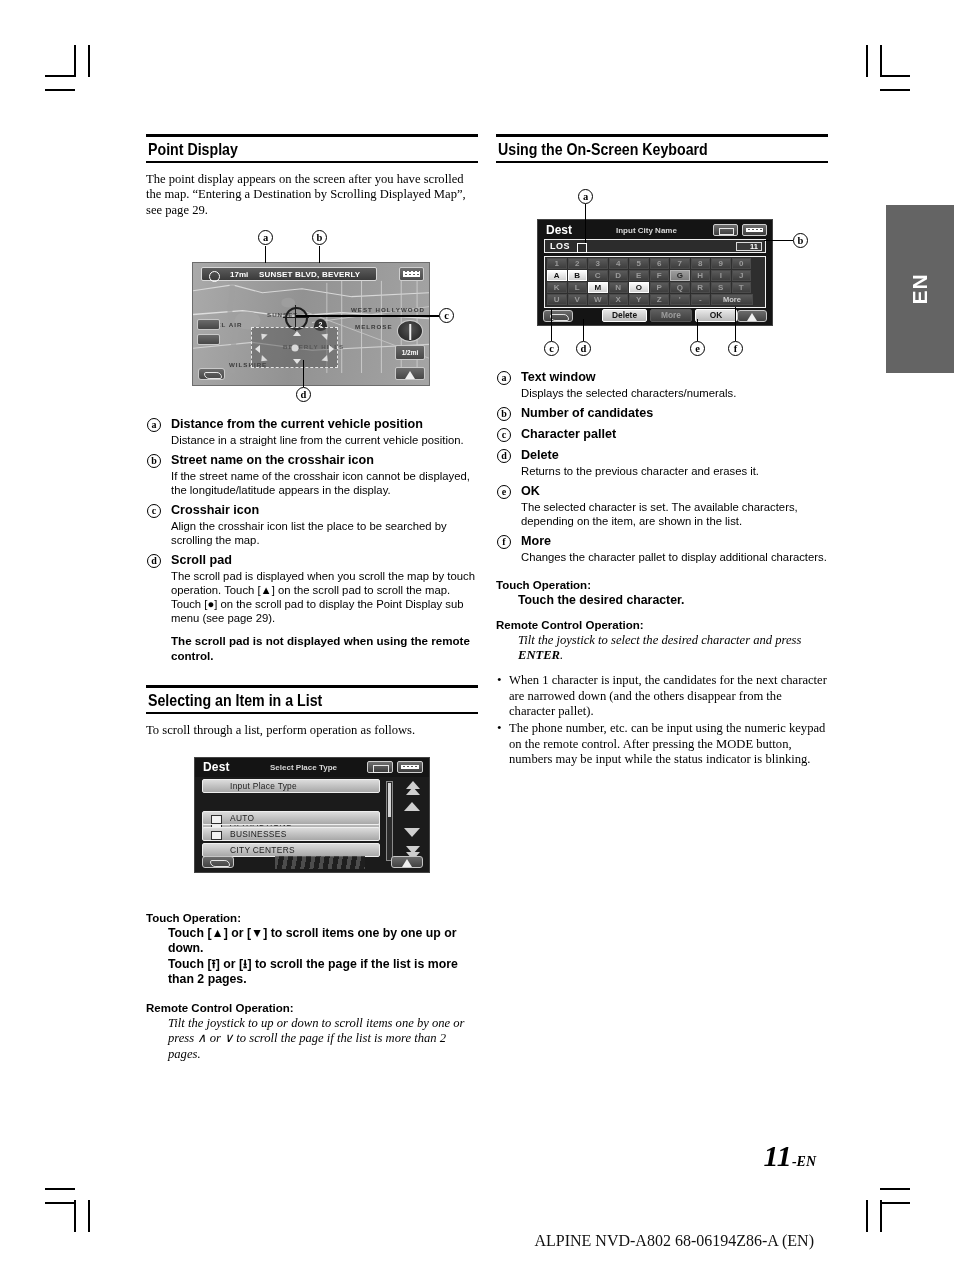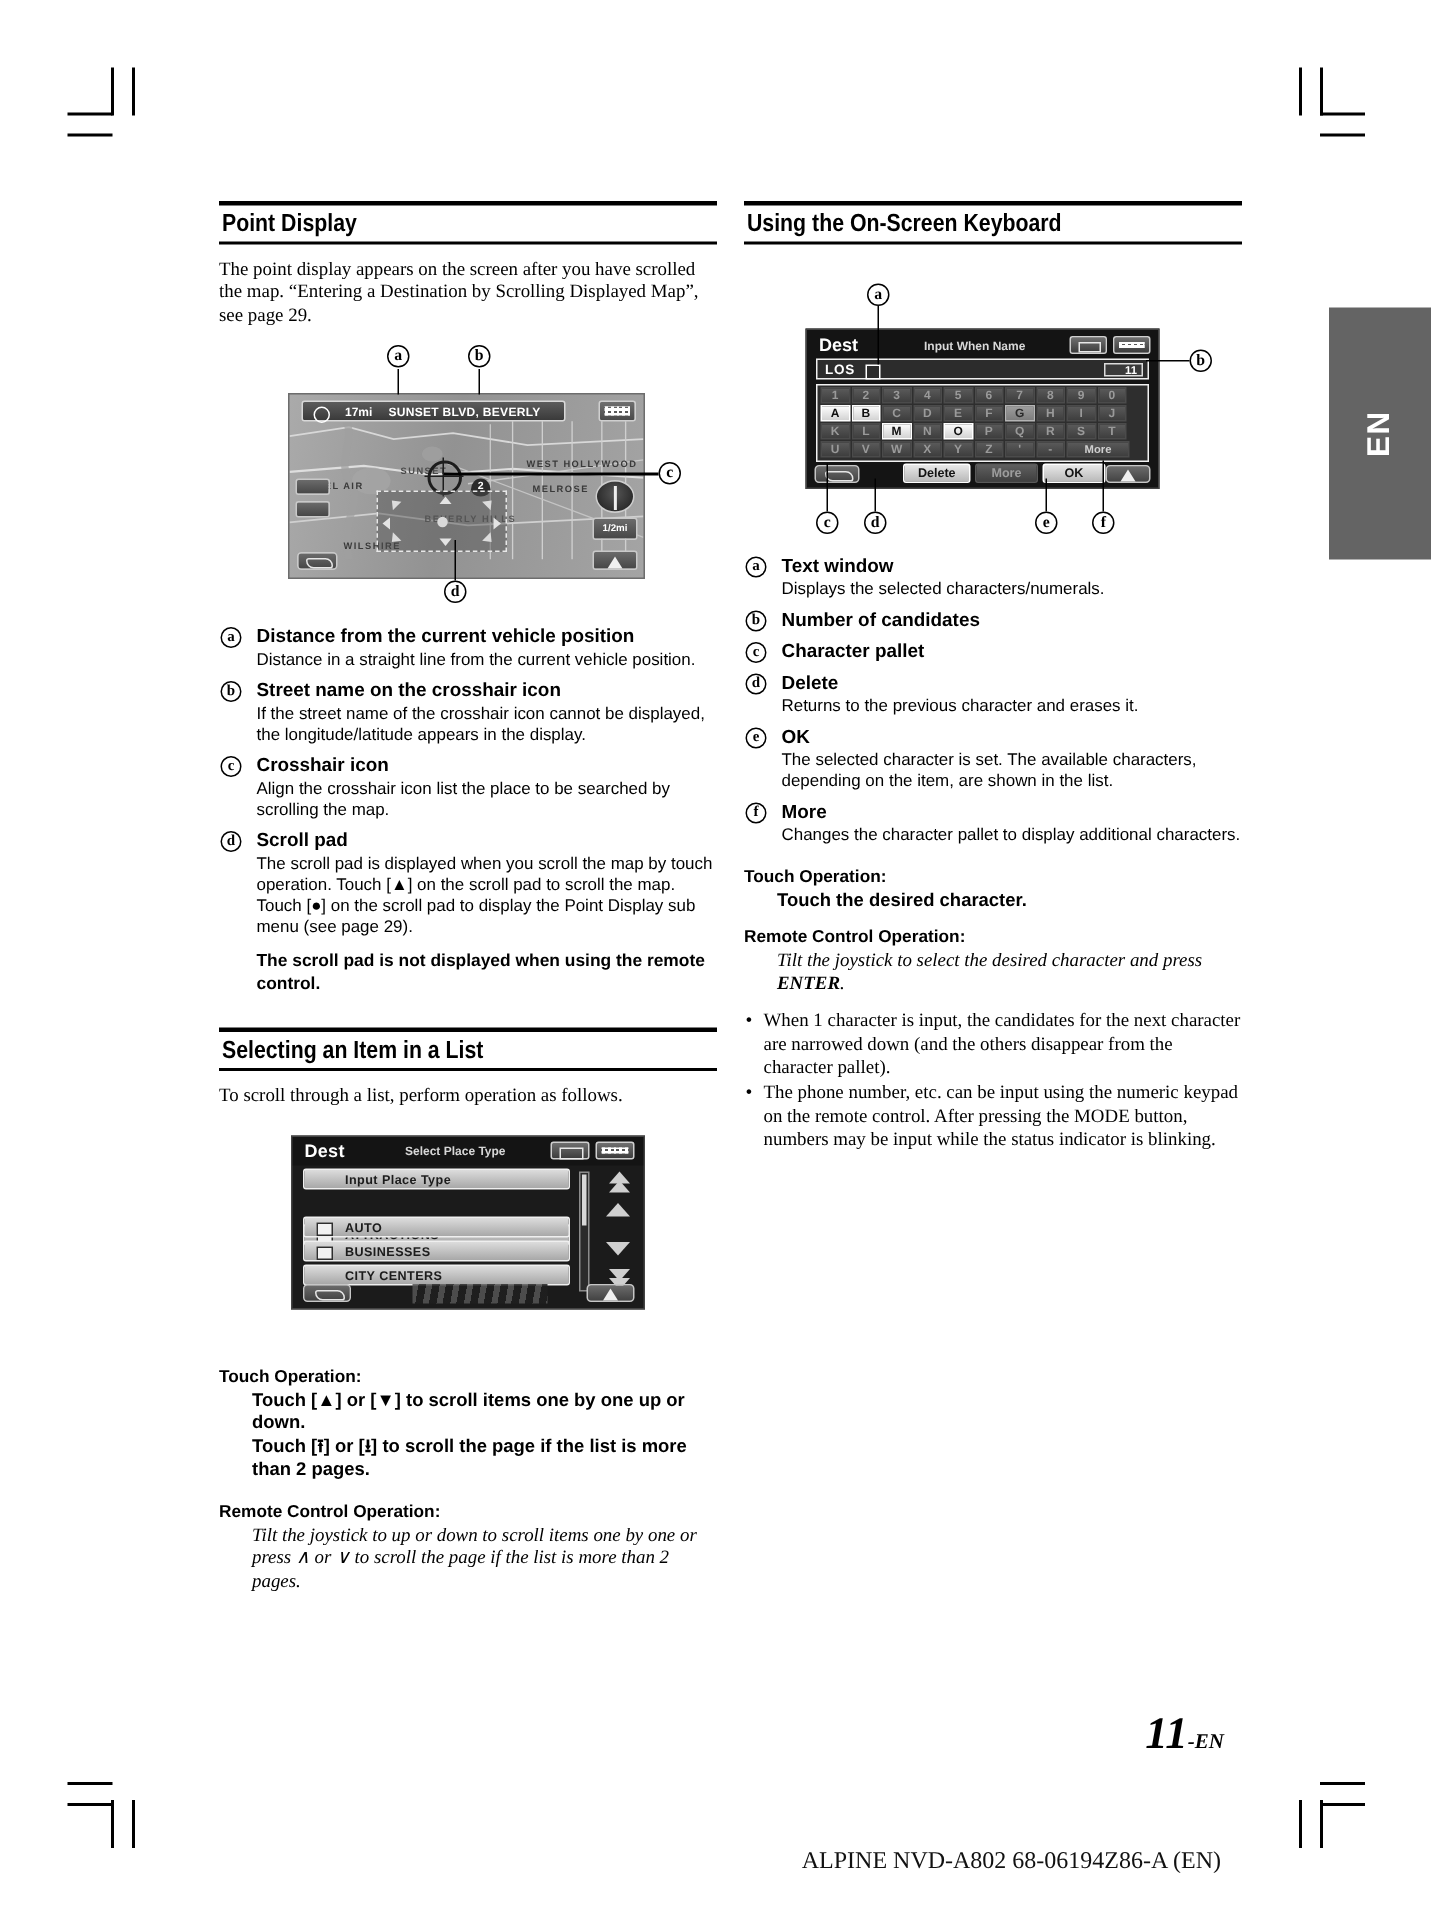--- a/index.html
+++ b/index.html
@@ -199,21 +199,21 @@
   }
   .ls-btn.b2 i{
     position:absolute;left:3px;top:3px;right:3px;bottom:3px;
     background:repeating-linear-gradient(90deg,#fff 0 2px,transparent 2px 4px),
                repeating-linear-gradient(0deg,#fff 0 2px,transparent 2px 3px);
   }
   .ls-row{
     position:absolute;left:7px;width:178px;height:14px;
     background:linear-gradient(#dcdcdc,#a8a8a8);
     border:1px solid #efefef;border-radius:2px;box-sizing:border-box;
-    color:#1c1c1c;font-size:8.4px;font-weight:bold;line-height:12px;text-align:center;
+    color:#1c1c1c;font-size:8.4px;font-weight:normal;line-height:12px;text-align:center;
   }
   .ls-row .lbl{position:absolute;left:27px;top:0;letter-spacing:0.3px;}
   .ls-row .ficon{
     position:absolute;left:8px;top:3px;width:9px;height:7px;
     background:#f2f2f2;border:1px solid #2e2e2e;
   }
   .ls-scroll-track{
     position:absolute;right:36px;top:23px;width:7px;height:80px;
     background:#2b2b2b;border:1px solid #8b8b8b;box-sizing:border-box;
   }
@@ -605,21 +605,21 @@
       <div class="leader v" style="left:55px;top:120px;height:32px;"></div>
       <div class="callout" style="left:80px;top:152px;">d</div>
       <div class="leader v" style="left:87px;top:130px;height:22px;"></div>
       <div class="callout" style="left:194px;top:152px;">e</div>
       <div class="leader v" style="left:201px;top:130px;height:22px;"></div>
       <div class="callout" style="left:232px;top:152px;">f</div>
       <div class="leader v" style="left:239px;top:118px;height:34px;"></div>
 
       <div class="kb-shot">
         <div class="kb-title">Dest</div>
-        <div class="kb-sub">Input When Name</div>
+        <div class="kb-sub">Input City Name</div>
         <div class="kb-topbtn t1"></div>
         <div class="kb-topbtn t2">
             <i></i>
           </div>
 
         <div class="kb-textfield">
           <span class="val">LOS</span>
           <span class="kb-caret"></span>
           <span class="kb-count">11</span>
         </div>

